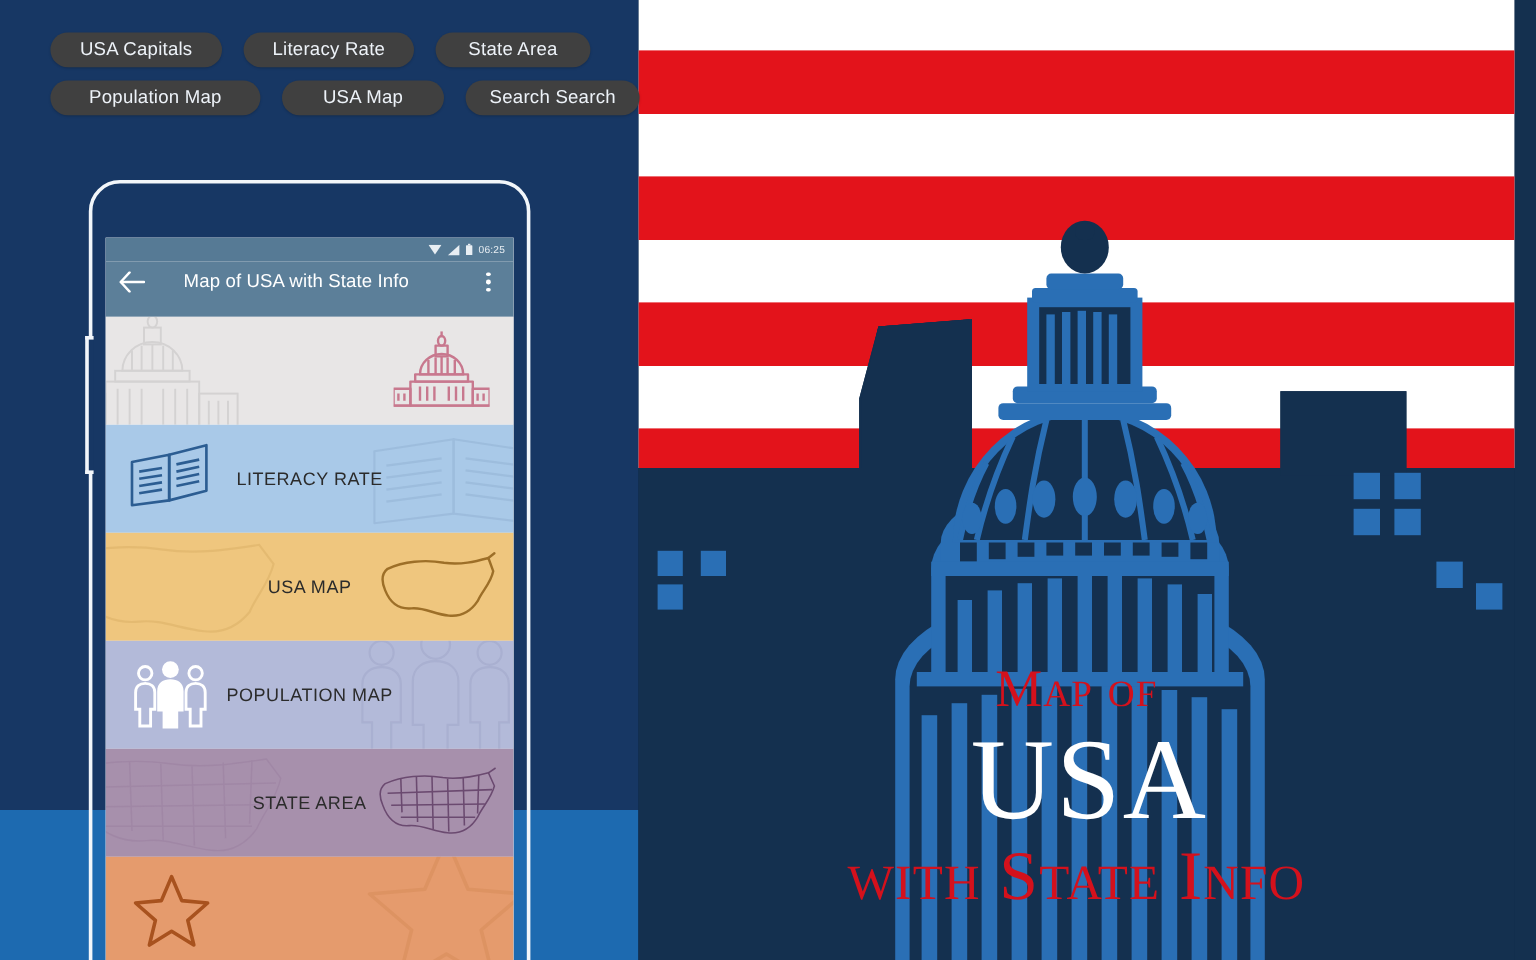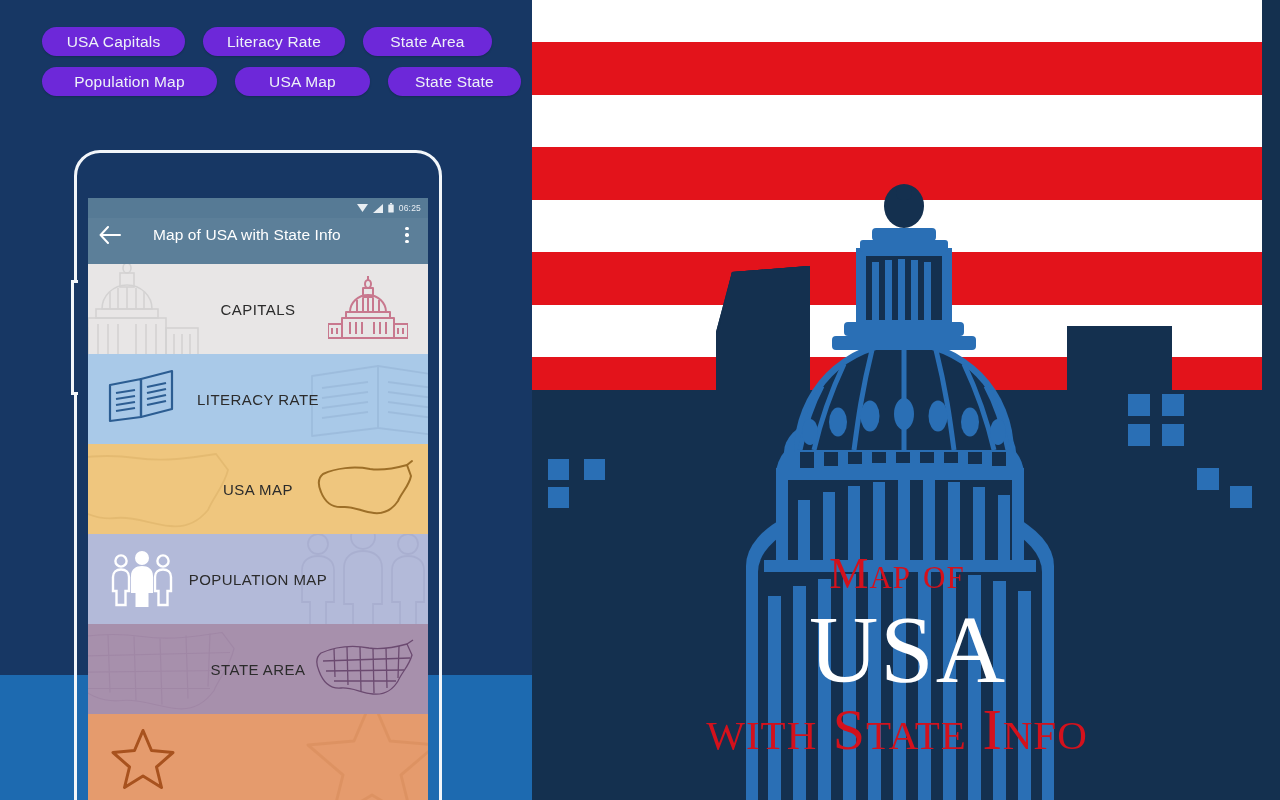--- a/index.html
+++ b/index.html
@@ -11,21 +11,21 @@
   
   .left-panel { position:absolute; left:0; top:0; width:550px; height:800px;
                 background:#173764; overflow:hidden; }
   .left-bottom-band { position:absolute; left:0; top:675px; width:550px; height:125px;
                       background:#1D6AB0; }
 
   
   .pill-rows { position:absolute; left:0; top:27px; width:550px; z-index:6; }
   .pill-row { display:flex; gap:18px; justify-content:flex-start; margin-bottom:11px;
               padding-left:42px; }
-  .pill { background:#6d28d9; color:#EDF2F8; border-radius:18px;
+  .pill { background:#404040; color:#EDF2F8; border-radius:18px;
           height:29px; line-height:29px; padding:0 20px; font-size:15.5px;
           letter-spacing:.2px; white-space:nowrap; text-align:center;
           box-shadow:0 1px 2px rgba(0,0,0,.18); }
   .pill.w1 { min-width:143px; }
   .pill.w2 { min-width:142px; }
   .pill.w3 { min-width:129px; }
   .pill.w4 { min-width:175px; }
   .pill.w5 { min-width:135px; }
   .pill.w6 { min-width:133px; }
 
@@ -103,21 +103,21 @@
 
     <div class="pill-rows">
       <div class="pill-row">
         <div class="pill w1">USA Capitals</div>
         <div class="pill w2">Literacy Rate</div>
         <div class="pill w3">State Area</div>
       </div>
       <div class="pill-row">
         <div class="pill w4">Population Map</div>
         <div class="pill w5">USA Map</div>
-        <div class="pill w6">State State</div>
+        <div class="pill w6">Search Search</div>
       </div>
     </div>
 
     <div class="phone">
       <div class="phone-outline"></div>
       <div class="phone-notch-btn"></div>
 
       <div class="phone-screen">
 
         <div class="statusbar">
@@ -172,21 +172,20 @@
                 <line x1="12" y1="80" x2="12" y2="100"></line>
                   <line x1="20" y1="80" x2="20" y2="100"></line>
                 <line x1="28" y1="80" x2="28" y2="100"></line>
                 <rect x="114" y="74" width="32" height="30"></rect>
                 <line x1="122" y1="80" x2="122" y2="100"></line>
                   <line x1="130" y1="80" x2="130" y2="100"></line>
                 <line x1="138" y1="80" x2="138" y2="100"></line>
                 <line x1="0" y1="104" x2="150" y2="104"></line>
               </g>
             </svg>
-            <span class="menu-label">CAPITALS</span>
             <svg class="row-icon" style="right:20px;" width="80" height="66" viewBox="0 0 80 66">
               <g stroke="#C8788E" stroke-width="2" fill="none" stroke-linejoin="round">
                 <line x1="40" y1="0" x2="40" y2="5"></line>
                 <ellipse cx="40" cy="8" rx="3" ry="4"></ellipse>
                 <rect x="35" y="12" width="10" height="9"></rect>
                 <path d="M22 36 A18 17 0 0 1 58 36 Z"></path>
                 <line x1="29" y1="24" x2="29" y2="36"></line>
                   <line x1="35" y1="22" x2="35" y2="36"></line>
                 <line x1="40" y1="21" x2="40" y2="36"></line>
                   <line x1="45" y1="22" x2="45" y2="36"></line>

